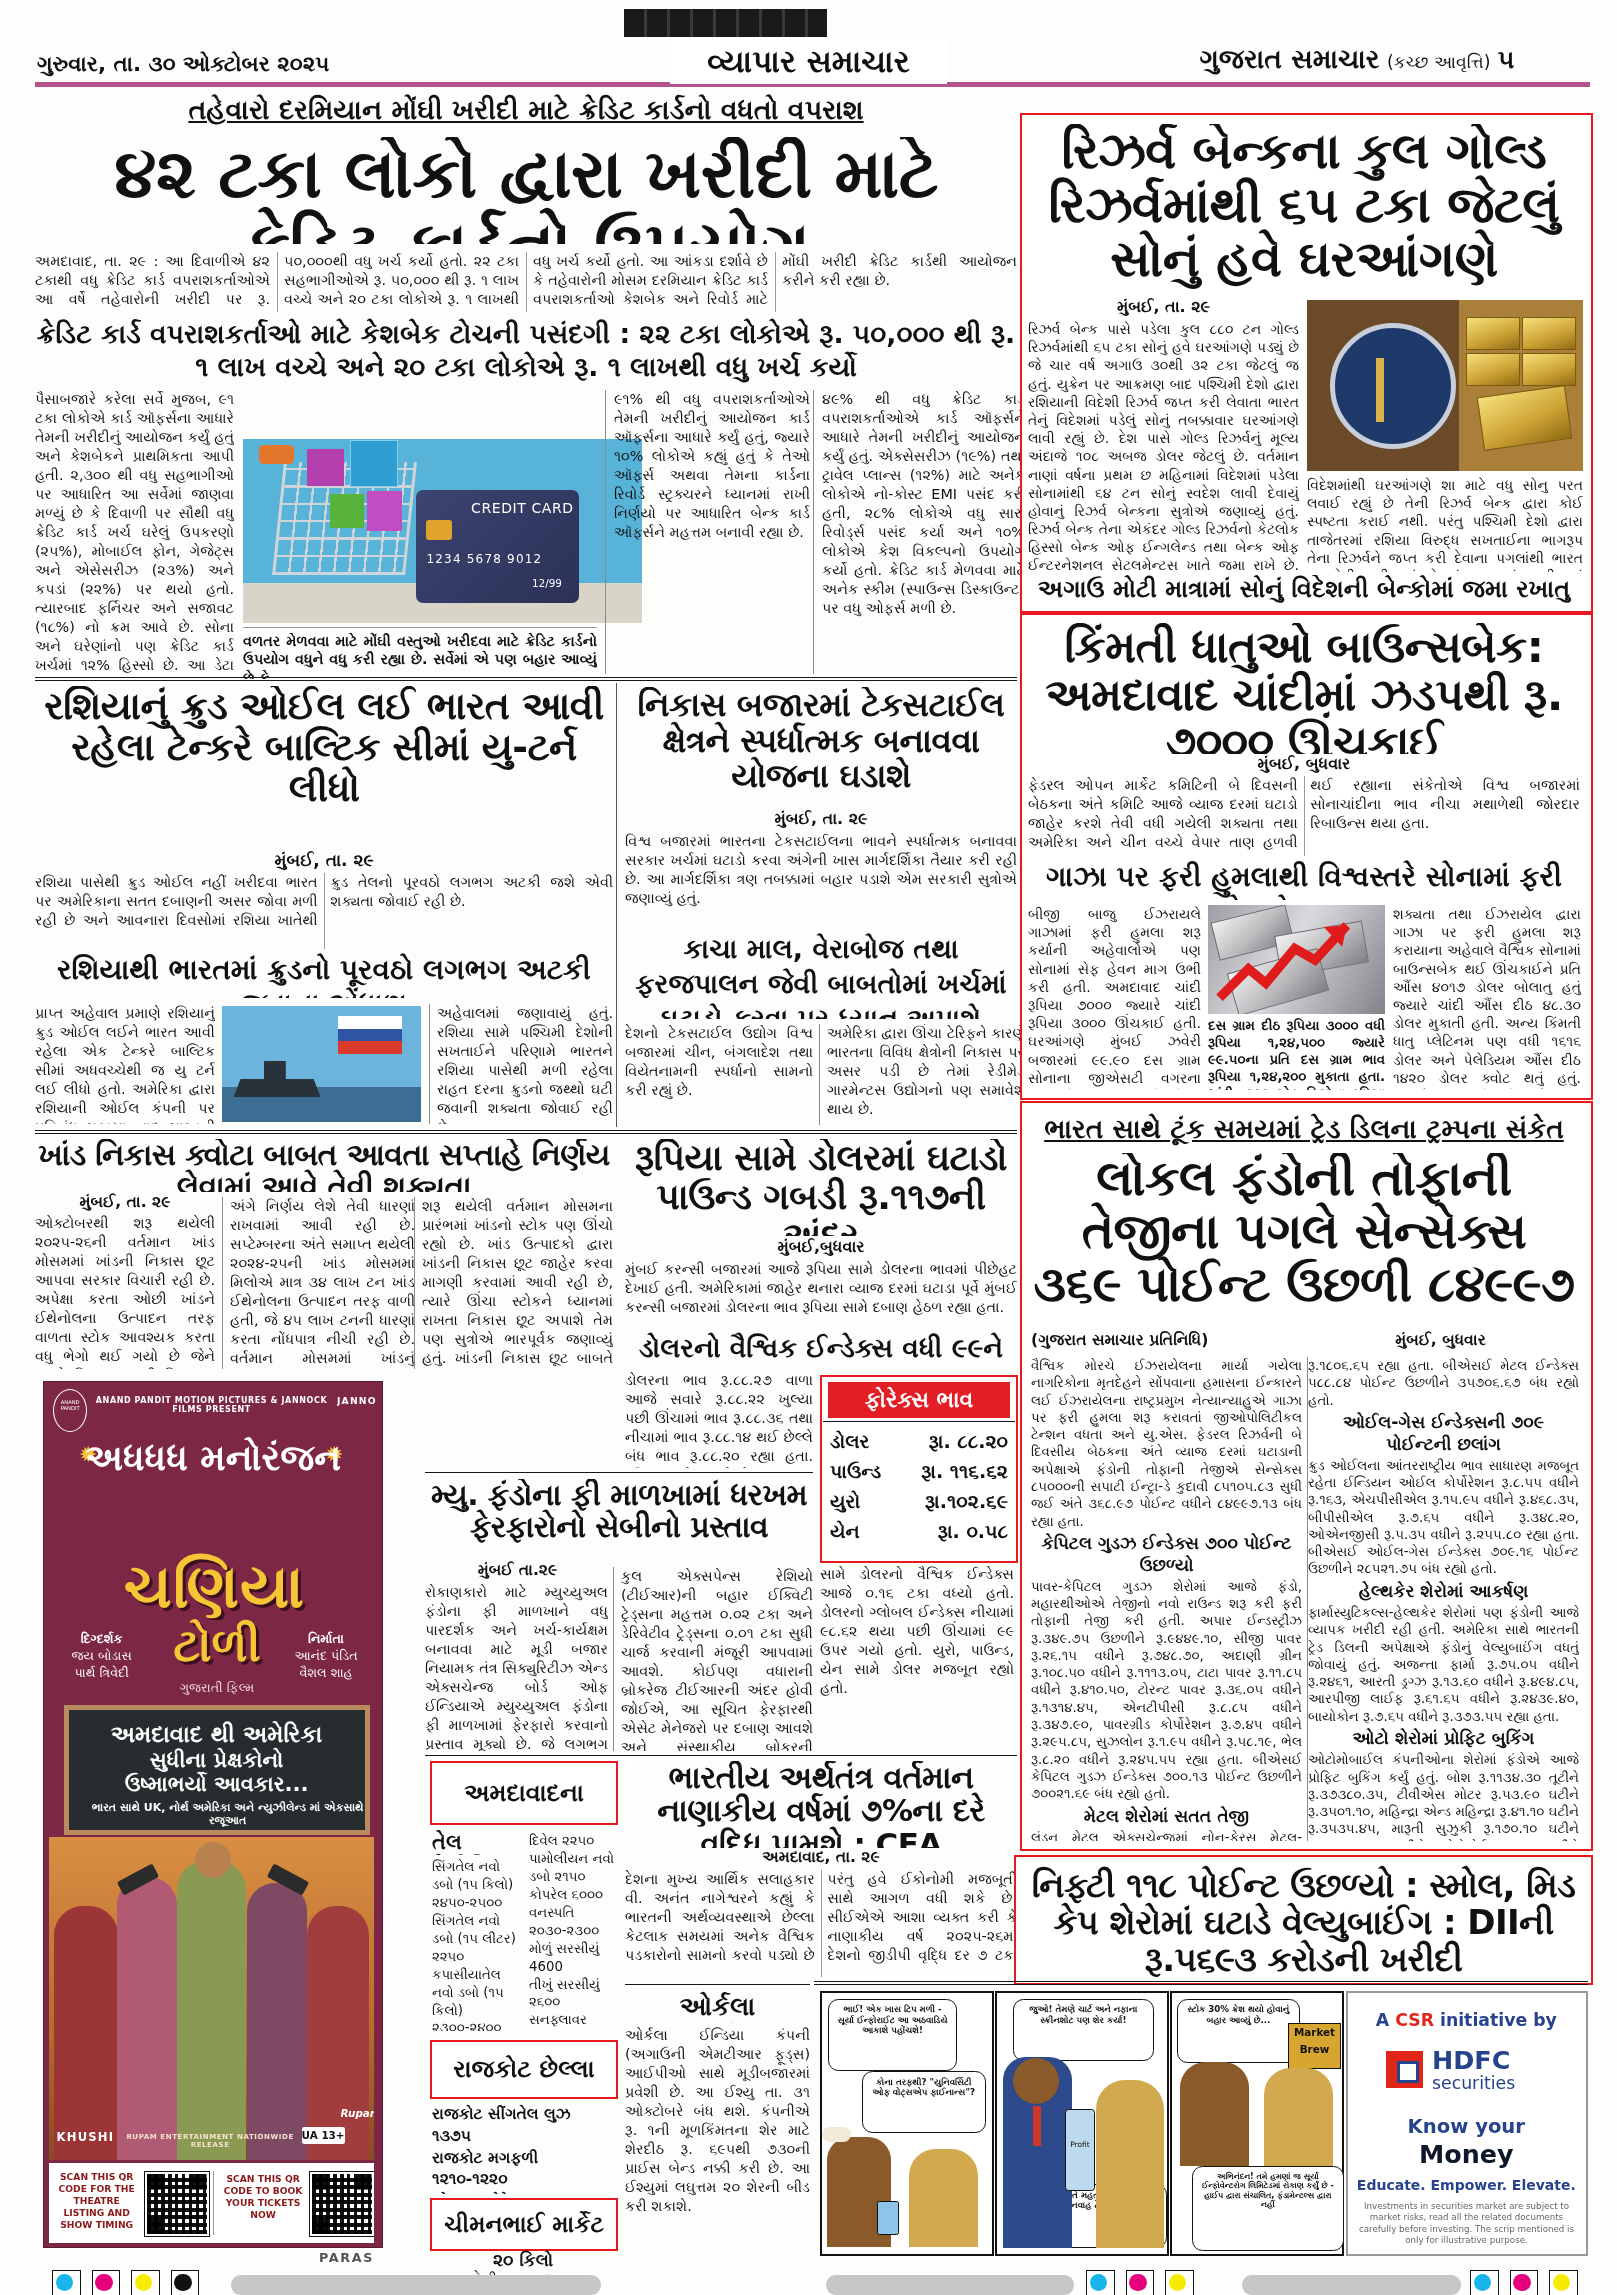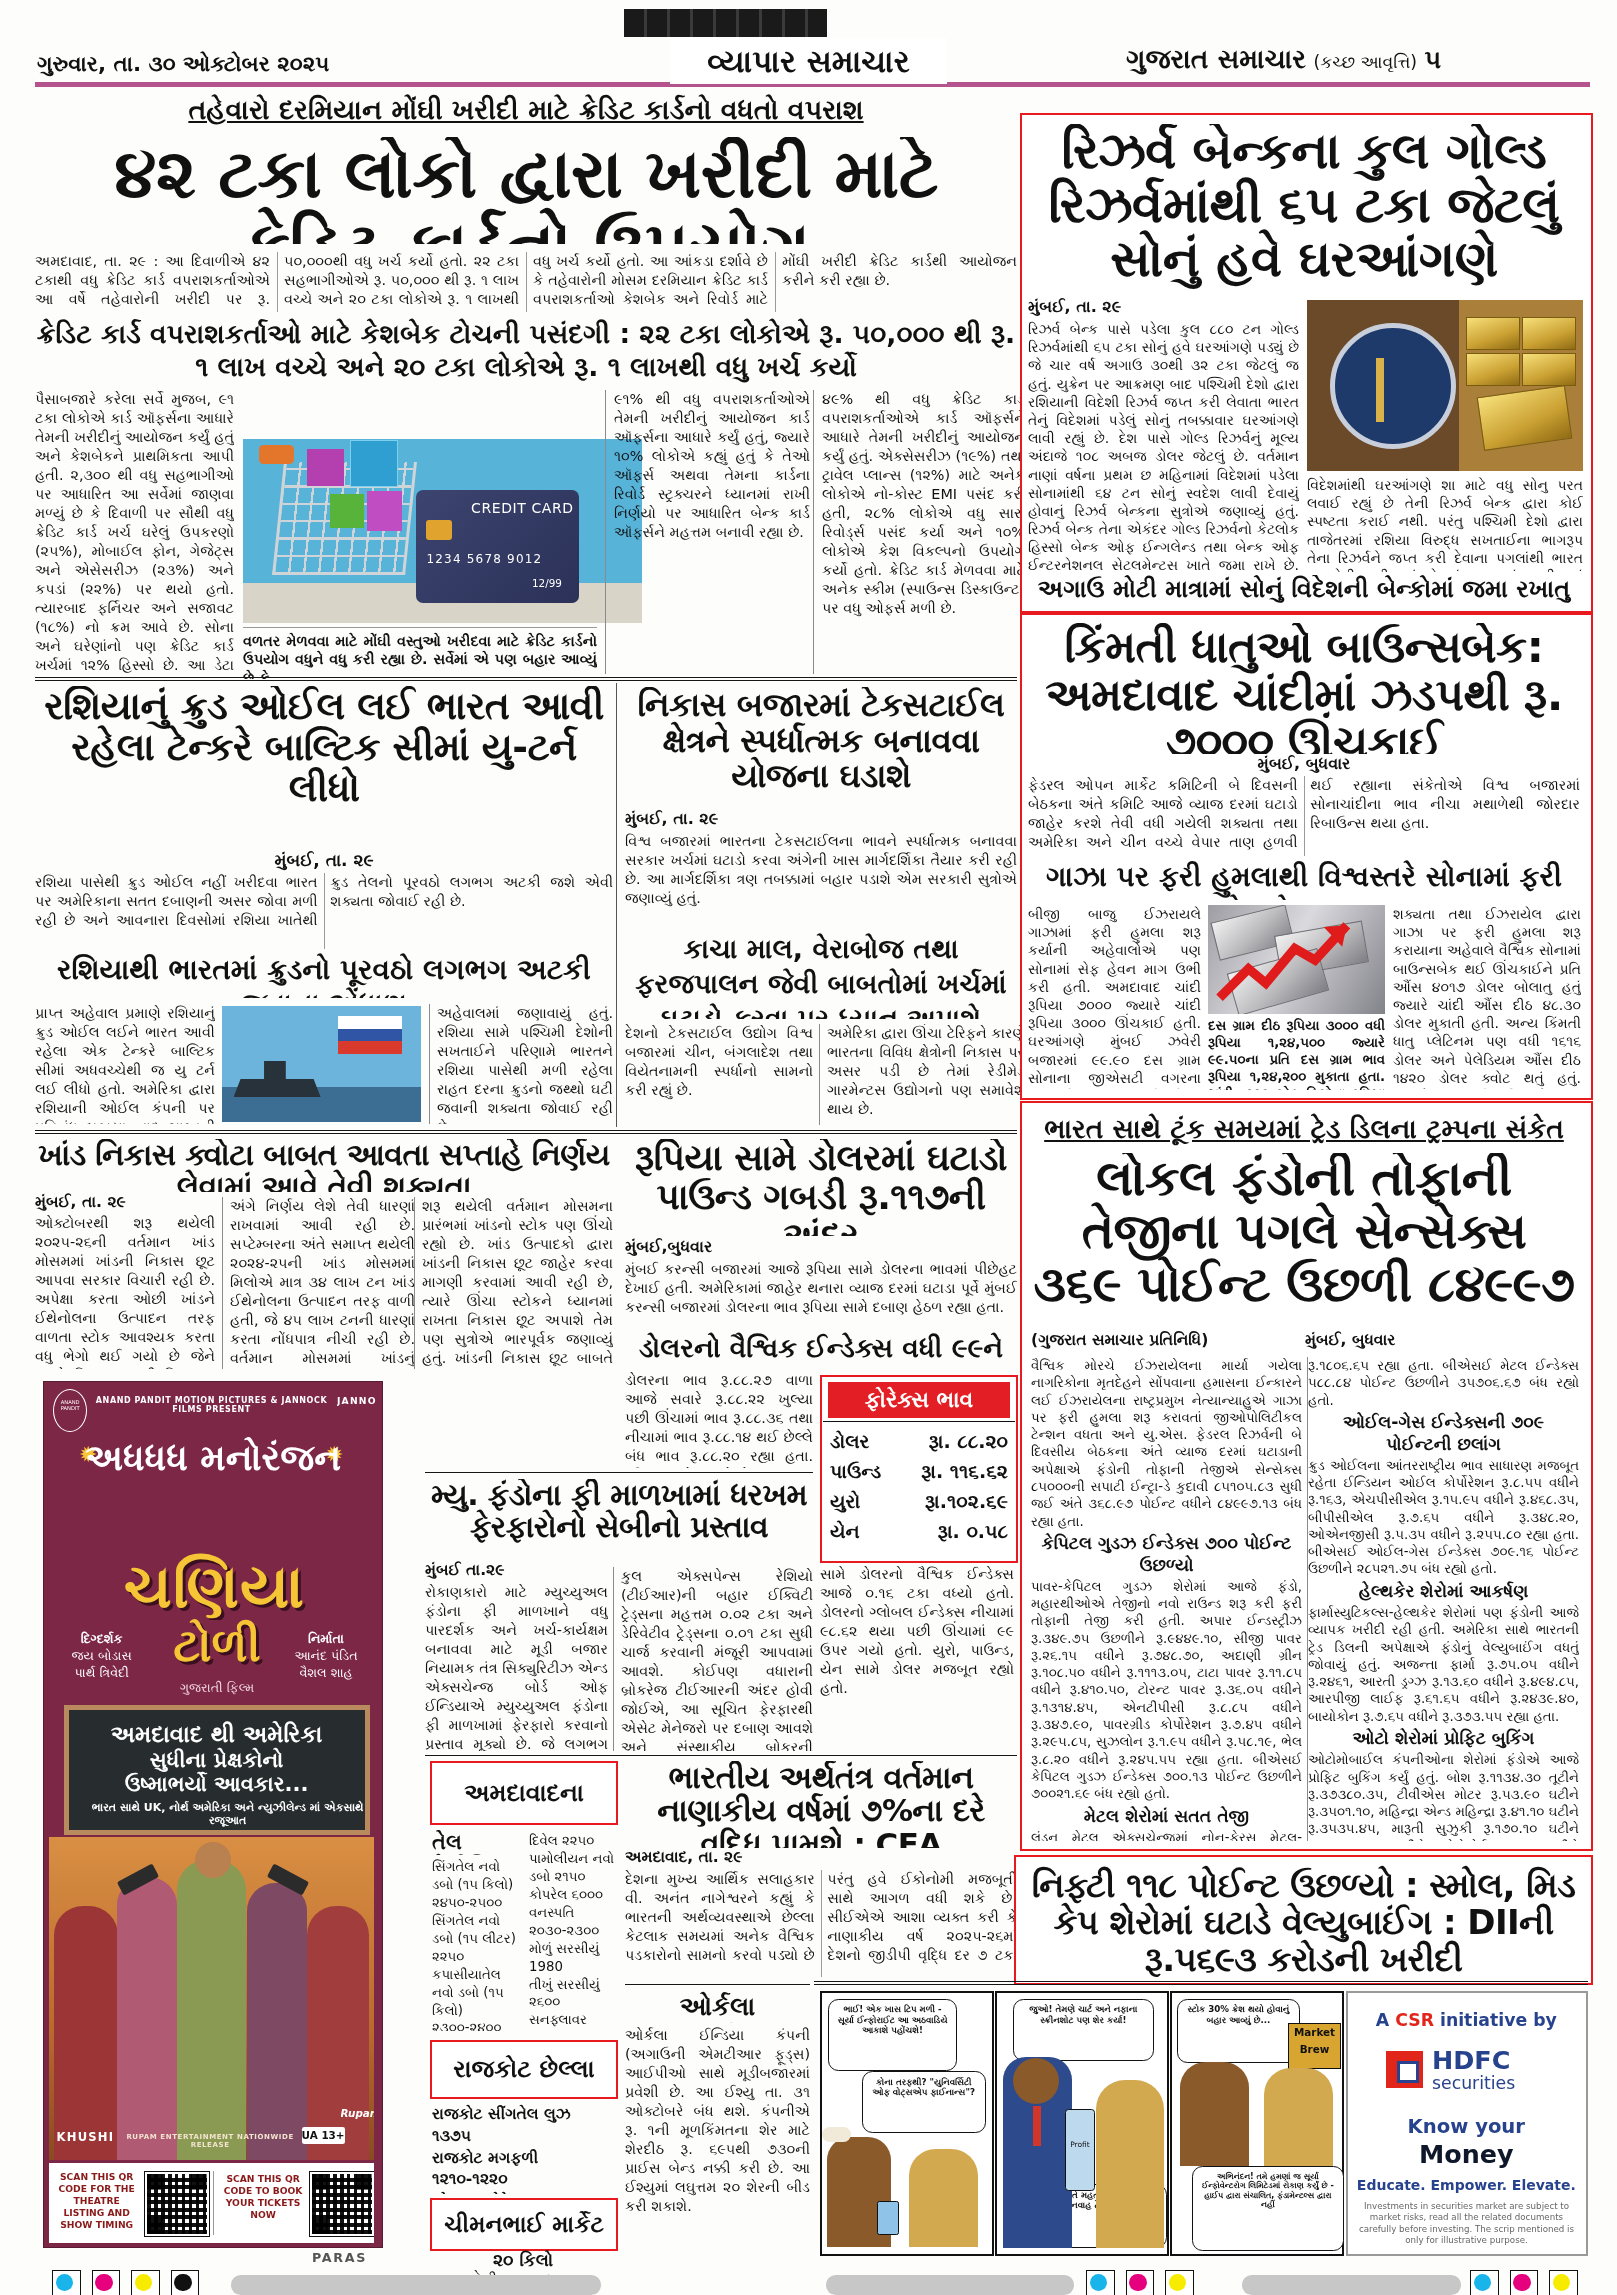--- a/index.html
+++ b/index.html
@@ -1,19 +1,19 @@
 <!DOCTYPE html>
 <html style="font-size:9.2px"><head>
 <meta charset="utf-8">
 <style>
   html,body{margin:0;padding:0;background:#e8e8e4;}
   #page{position:relative;width:1617px;height:2295px;background:#fdfdfb;margin:0 auto;
         font-family:"DejaVu Sans",sans-serif;color:#111;}
   .t{position:absolute;overflow:hidden;}
-  .c{text-align:center}.r{text-align:left}.j{text-align:justify}
+  .c{text-align:center}.r{text-align:center}.j{text-align:justify}
   .b{font-weight:700}
   .bd{font-size:14.4px;line-height:1.32}
   .cols2{column-count:2;column-gap:12.7px;column-rule:0.6px solid #9a9a9a}
   .cols4{column-count:4;column-gap:14px;column-rule:0.6px solid #9a9a9a}
   .redbox{border:2.9px solid #e8191f;background:#fff}
   .hl{line-height:1.08;font-weight:700;letter-spacing:-0.6px}
   .hrule{border-top:1.7px solid #161616}
   .drule{border-top:4px double #161616}
   .vrule{border-left:1.2px solid #8a8a8a}
   .inh{font-weight:700;text-align:center;font-size:17.3px;line-height:1.25;margin:3.5px 0 1.2px}
@@ -152,21 +152,21 @@
     <div>સિંગતેલ નવો ડબો (૧૫ કિલો) ૨૪૫૦-૨૫૦૦</div>
     <div>સિંગતેલ નવો ડબો (૧૫ લીટર) ૨૨૫૦</div>
     <div>કપાસીયાતેલ નવો ડબો (૧૫ કિલો) ૨૩૦૦-૨૪૦૦</div>
 
   </div>
   <div class="t" style="left:529px;top:1832px;width:87px;height:199px;font-size:13.3px;line-height:1.35;">
     <div>દિવેલ ૨૨૫૦</div>
     <div>પામોલીયન નવો ડબો ૨૧૫૦</div>
     <div>કોપરેલ ૬૦૦૦</div>
     <div>વનસ્પતિ ૨૦૩૦-૨૩૦૦</div>
-    <div>મોળું સરસીયું 1980</div>
+    <div>મોળું સરસીયું 4600</div>
     <div>તીખું સરસીયું ૨૬૦૦</div>
     <div>સનફ્લાવર ૨૨૮૦</div>
 
   </div>
 
   <div class="t redbox c b" style="left:430px;top:2040px;width:184px;height:55px;font-size:24px;line-height:55px;">રાજકોટ છેલ્લા ભાવ</div>
   <div class="t b" style="left:432px;top:2104px;width:182px;height:90px;font-size:15.6px;line-height:1.4;">
     <div>રાજકોટ સીંગતેલ લુઝ ૧૩૭૫</div>
     <div>રાજકોટ મગફળી ૧૨૧૦-૧૨૨૦</div>
     <div>સોનુ ૨૪ કેરેટ ૧૨૮૧૦૦</div>

